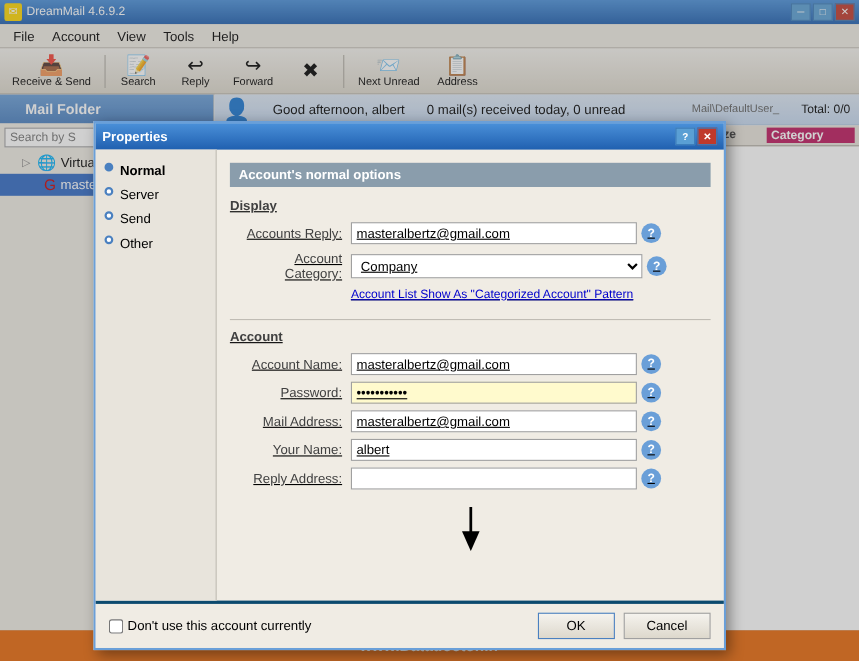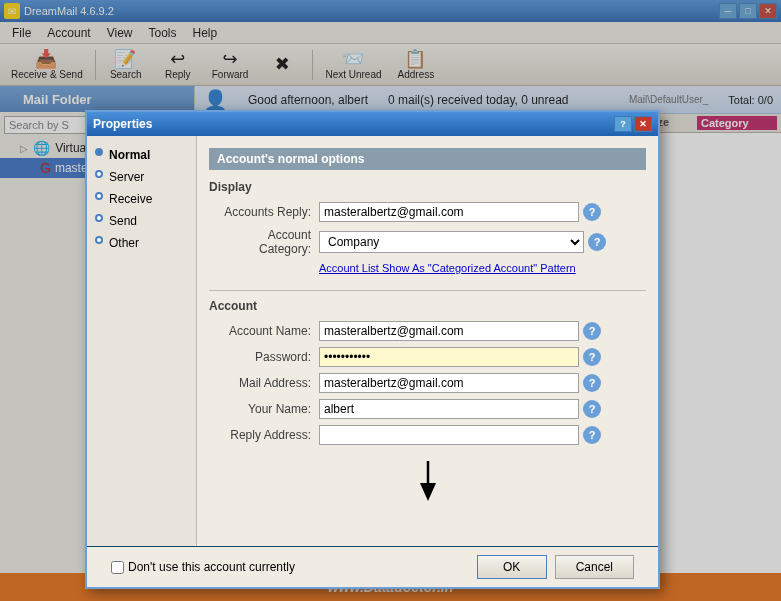--- a/index.html
+++ b/index.html
@@ -59,33 +59,33 @@
     
     #dialog-nav { width: 110px; background: #e8e4dc; padding: 8px 0; border-right: 1px solid #c0bcb4; }
     .dialog-nav-item { display: flex; gap: 6px; padding: 4px 8px; cursor: pointer; font-size: 12px; }
     .dialog-nav-item.selected { font-weight: bold; }
     .nav-bullet { width: 8px; height: 8px; border-radius: 50%; border: 2px solid #4a80c0; background: white; flex-shrink: 0; }
     .nav-bullet.filled { background: #4a80c0; }
 
     
     #dialog-content { flex: 1; padding: 12px; overflow-y: auto; }
     .section-title { background: #8a9dac; color: white; padding: 4px 8px; font-weight: bold; font-size: 12px; margin-bottom: 10px; }
-    .field-group { margin-bottom: 16px; }
+    .field-group { margin-bottom: 16px; text-decoration: underline; }
     .field-group-title { font-weight: bold; font-size: 12px; color: #404040; margin-bottom: 8px; }
     .field-row { display: flex; align-items: center; margin-bottom: 6px; }
     .field-label { text-align: right; min-width: 110px; padding-right: 8px; font-size: 12px; color: #404040; }
     .field-input-wrap { flex: 1; display: flex; align-items: center; gap: 4px; }
     .field-input { width: 260px; padding: 2px 4px; border: 1px solid #a0a0a0; font-size: 12px; background: white; }
     .field-input.password { background: #fffacd; }
     .field-select { width: 265px; padding: 2px 4px; border: 1px solid #a0a0a0; font-size: 12px; background: white; }
     .help-icon { width: 18px; height: 18px; border-radius: 50%; background: #6a9fd8; color: white; font-size: 11px; display: flex; align-items: center; justify-content: center; cursor: pointer; font-weight: bold; }
     .link-text { color: #0000cc; text-decoration: underline; font-size: 11px; cursor: pointer; margin-left: 110px; }
 
     
-    #dialog-footer { border-top: 1px solid #0c4a6e; padding: 8px 24px; display: flex; align-items: center; justify-content: space-between; background: #f0ece4; }
+    #dialog-footer { border-top: 3px solid #0c4a6e; padding: 8px 12px; display: flex; align-items: center; justify-content: space-between; background: #f0ece4; }
     #dialog-footer .left { display: flex; align-items: center; gap: 4px; }
     #dialog-footer .right { display: flex; gap: 8px; }
     .dlg-btn { padding: 4px 20px; border: 1px solid #a0a0a0; background: linear-gradient(to bottom, #f5f3ee, #ddd8cc); font-size: 12px; cursor: pointer; min-width: 70px; }
     .dlg-btn.default { border-color: #4a80c0; }
 
     
     #brand-bar { position: absolute; bottom: 0; left: 0; width: 781px; height: 28px; background: #e8680a; display: flex; align-items: center; justify-content: center; }
     #brand-bar span { color: white; font-weight: bold; font-size: 14px; font-style: italic; }
   </style>
 </head>
@@ -205,24 +205,20 @@
       <div class="dialog-nav-item selected">
         <div class="nav-bullet filled"></div>
         <span>Normal</span>
       </div>
       <div class="dialog-nav-item">
         <div class="nav-bullet"></div>
         <span>Server</span>
       </div>
       <div class="dialog-nav-item">
         <div class="nav-bullet"></div>
-        <span>Receive</span>
-      </div>
-      <div class="dialog-nav-item">
-        <div class="nav-bullet"></div>
         <span>Send</span>
       </div>
       <div class="dialog-nav-item">
         <div class="nav-bullet"></div>
         <span>Other</span>
       </div>
     </div>
 
     <div id="dialog-content">
       <div class="section-title">Account's normal options</div>

